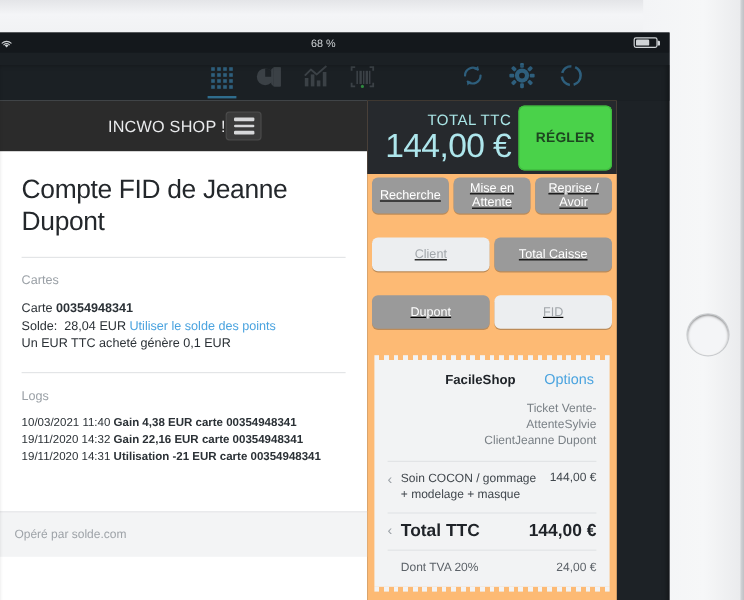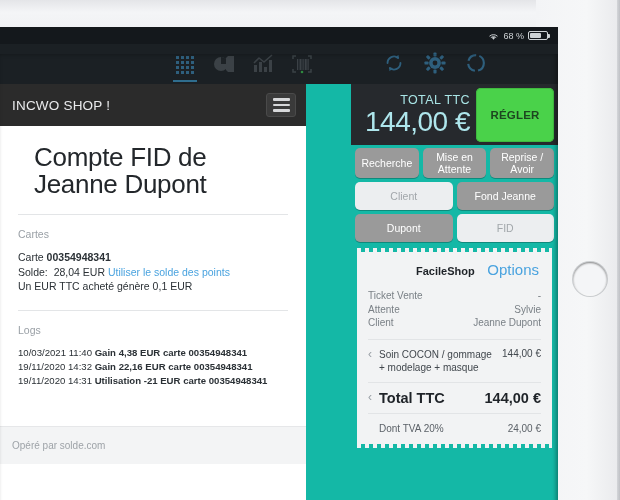--- a/index.html
+++ b/index.html
@@ -51,21 +51,21 @@
     position: absolute; left: 0; top: 27px;
     width: 558px; height: 473px;
     background: #1d2226;
     overflow: hidden;
   }
 
   
   .statusbar {
     position: absolute; left: 0; top: 0; width: 558px; height: 17px;
     background: #14181c;
-    display: flex; align-items: center; justify-content: flex-end;
+    display: flex; align-items: center; justify-content: space-between;
     padding-right: 10px; gap: 4px;
     color: #cfd3d6; font-size: 9px;
   }
   .wifi-ico { display: inline-block; width: 11px; height: 9px; position: relative; top: 1px; }
   .batt {
     width: 20px; height: 9px; border: 1px solid #cfd3d6; border-radius: 2px;
     position: relative; display: inline-block;
   }
   .batt::after {
     content: ""; position: absolute; right: -3px; top: 2px;
@@ -88,74 +88,72 @@
     height: 2px; background: #2f6d8e;
   }
 
   
   .leftpane {
     position: absolute; left: 0; top: 57px; width: 306px; height: 416px;
     background: #ffffff;
   }
   .site-header {
     height: 42px; background: #2b2b2b;
-    display: flex; align-items: center; justify-content: space-between;
+    display: flex; align-items: center; justify-content: center;
     padding: 0 10px 0 12px;
   }
   .site-title { color: #e9eaec; font-size: 13.5px; letter-spacing: .2px; }
   .burger {
     width: 30px; height: 24px; border: 1px solid #4a4a4a; border-radius: 3px;
     background: #3a3a3a; display: flex; flex-direction: column;
     justify-content: center; align-items: center; gap: 3px;
   }
   .burger span { display: block; width: 17px; height: 2.5px; background: #d7d8da; border-radius: 1px; }
 
   .leftbody { padding: 18px 18px 0 18px; height: 338px; overflow: hidden; }
   .fid-title {
-    font-size: 26px; line-height: 27px; color: #23272b; font-weight: 400;
+    font-size: 22px; line-height: 27px; color: #23272b; font-weight: 400;
     letter-spacing: -.3px;
-    margin-left: 16px;
   }
   .rule { height: 1px; background: #e3e5e7; margin: 16px 0 13px 0; }
   .sect-label { font-size: 10.5px; color: #9aa0a6; margin-bottom: 10px; }
   .card-lines { font-size: 10.5px; color: #2b3136; line-height: 14.5px; }
   .card-lines b { font-weight: 700; }
   .lnk { color: #4aa3df; }
   .logline { font-size: 9.6px; color: #2b3136; line-height: 14px; white-space: nowrap; }
   .logline b { font-weight: 700; }
   .leftfooter {
     position: absolute; left: 0; bottom: 36px; width: 306px; height: 38px;
     background: #f3f4f5; border-top: 1px solid #e6e7e9;
     display: flex; align-items: center; padding-left: 12px;
   }
   .leftfooter span { font-size: 10px; color: #9ea3a8; }
 
   
   .rightpane {
-    position: absolute; left: 306px; top: 57px; width: 252px; height: 416px;
-    background: #14b8a6;
-    padding-left: 45px;
+    position: absolute; left: 306px; top: 57px; width: 208px; height: 416px;
+    background: #fdba74;
   }
   .total-row {
     height: 61px; background: #26292d; display: flex; align-items: stretch;
     padding: 4px 4px 3px 4px;
   }
   .total-txt { flex: 1; display: flex; flex-direction: column; align-items: flex-end;
     justify-content: center; padding-right: 6px; }
   .total-label { color: #a9e5e6; font-size: 12.5px; letter-spacing: .4px; line-height: 14px; }
   .total-amount { color: #aee6ec; font-size: 28px; font-weight: 400; line-height: 30px; letter-spacing: -.5px; }
   .regler {
     width: 78px; background: #4ad24a; border-radius: 5px;
     display: flex; align-items: center; justify-content: center;
     color: #1d4620; font-size: 11.5px; font-weight: 700; letter-spacing: .2px;
     box-shadow: 0 0 0 1px #3fba3f inset;
   }
 
   .btngrid { padding: 3px 4px 2px 4px; }
-  .brow { display: flex; gap: 4px; margin-bottom: 4px; }
+  .brow { display: flex; gap: 4px; margin-bottom: 20px; text-decoration: underline; }
   .btn {
     flex: 1; height: 28px; border-radius: 5px;
     display: flex; align-items: center; justify-content: center;
     text-align: center; font-size: 10.5px; line-height: 12px;
     background: #9a9a9a; color: #ffffff;
     box-shadow: 0 1px 0 rgba(0,0,0,.25);
   }
   .btn.tall { height: 30px; }
   .btn.light { background: #eceef0; color: #a2a7ab; }
 
@@ -167,23 +165,23 @@
   .receipt::before {
     content: ""; position: absolute; left: 0; right: 0; top: -4px; height: 4px;
     background: repeating-linear-gradient(90deg,#f2f3f4 0 4px,transparent 4px 8px);
   }
   .receipt::after {
     content: ""; position: absolute; left: 0; right: 0; bottom: -4px; height: 4px;
     background: repeating-linear-gradient(90deg,#f2f3f4 0 4px,transparent 4px 8px);
   }
   .rc-head { display: flex; align-items: baseline; justify-content: space-between; padding: 0 2px 0 6px; }
   .rc-shop { font-size: 11px; font-weight: 700; color: #1f2328; margin-left: 42px; }
-  .rc-options { font-size: 15px; color: #4aa3df; }
+  .rc-options { font-size: 12px; color: #4aa3df; }
   .rc-meta { margin-top: 11px; }
-  .rc-mrow { display: flex; justify-content: space-between; font-size: 10px; color: #7a8086; line-height: 13.5px; }
+  .rc-mrow { display: flex; justify-content: flex-end; font-size: 10px; color: #7a8086; line-height: 13.5px; }
   .rc-sep { height: 1px; background: #e2e4e6; margin: 9px 0 0 0; }
   .rc-item { display: flex; align-items: flex-start; padding: 8px 0 8px 0; border-bottom: 1px solid #e2e4e6; }
   .chev { width: 11px; color: #9aa0a6; font-size: 12px; line-height: 13px; flex: none; }
   .rc-item-name { flex: 1; font-size: 10px; color: #41474d; line-height: 13px; padding-right: 8px; }
   .rc-item-amt { font-size: 10px; color: #41474d; white-space: nowrap; }
   .rc-total { display: flex; align-items: center; padding: 7px 0 7px 0; border-bottom: 1px solid #e2e4e6; }
   .rc-total-name { flex: 1; font-size: 14.5px; font-weight: 700; color: #1f2328; }
   .rc-total-amt { font-size: 14.5px; font-weight: 700; color: #1f2328; }
   .rc-tva { display: flex; justify-content: space-between; padding: 9px 0 4px 11px; }
   .rc-tva span { font-size: 10px; color: #5c6268; }
@@ -374,21 +372,21 @@
       </div>
 
       <div class="btngrid">
         <div class="brow">
           <div class="btn tall">Recherche</div>
           <div class="btn tall">Mise en Attente</div>
           <div class="btn tall">Reprise / Avoir</div>
         </div>
         <div class="brow">
           <div class="btn light">Client</div>
-          <div class="btn">Fond Jeanne</div>
+          <div class="btn">Total Caisse</div>
         </div>
         <div class="brow">
           <div class="btn">Dupont</div>
           <div class="btn light">FID</div>
         </div>
       </div>
 
       <div class="receipt">
         <div class="rc-head">
           <span class="rc-shop">FacileShop</span>

